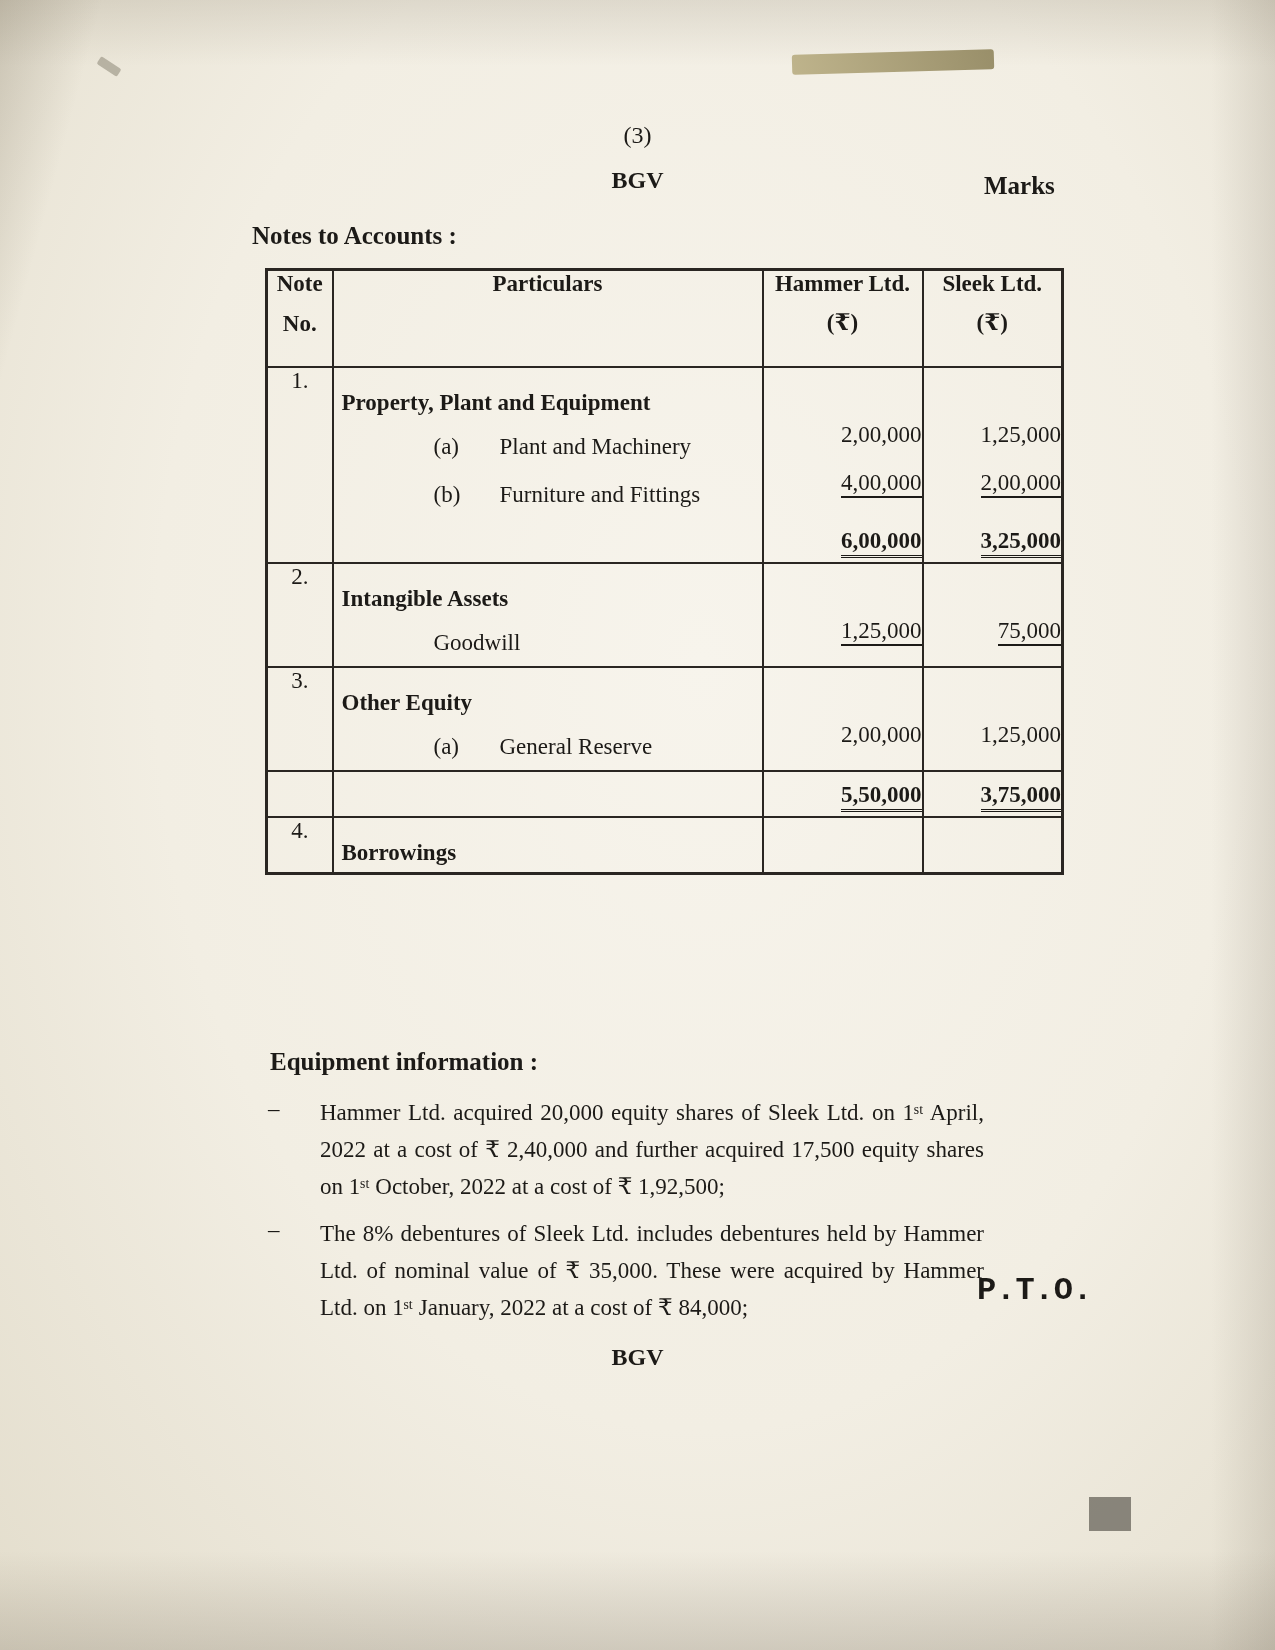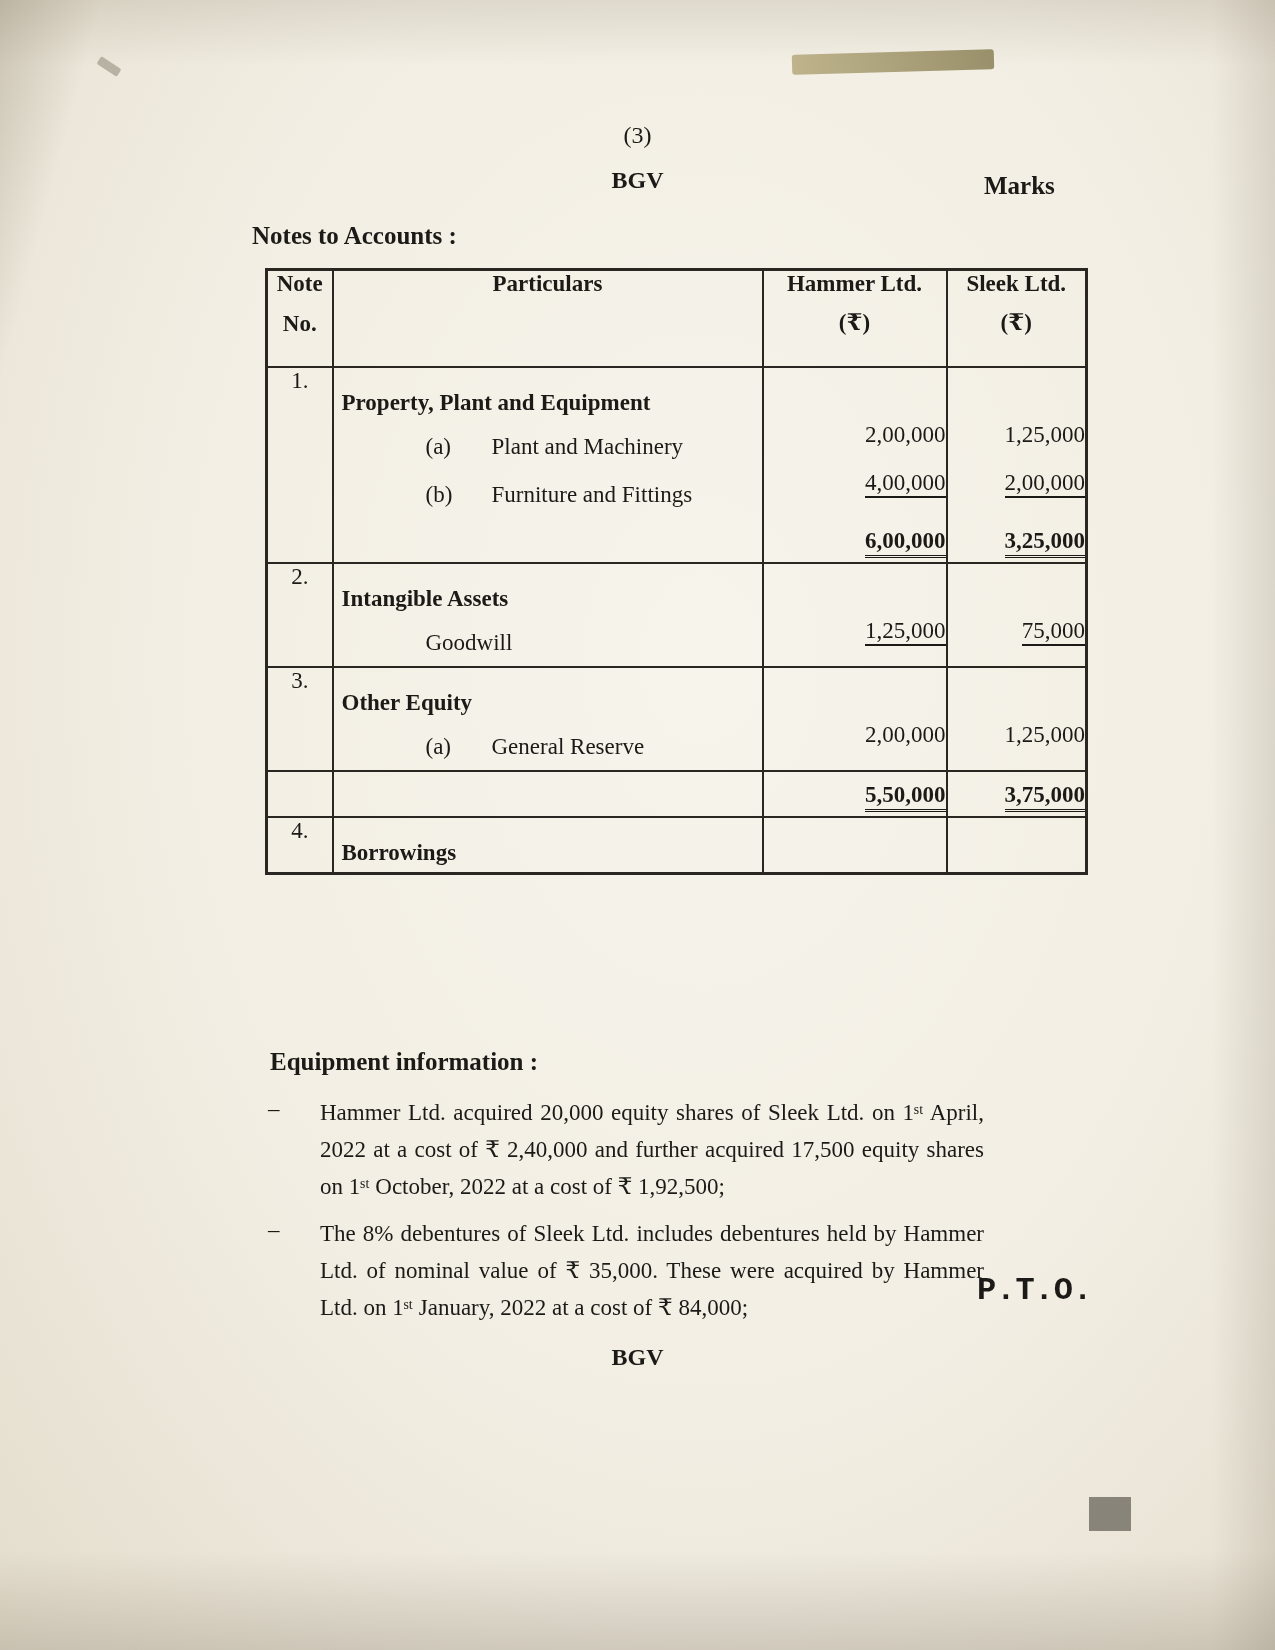--- a/index.html
+++ b/index.html
@@ -31,32 +31,32 @@
     text-align: center; font-size: 24px; font-weight: bold; }
   .marks { position: absolute; left: 984px; top: 172px; font-size: 25px; font-weight: bold; }
   .section-title { position: absolute; left: 252px; top: 222px; font-size: 25px; font-weight: bold; }
 
   
   .notes-table { position: absolute; left: 265px; top: 268px; width: 760px;
     border-collapse: collapse; font-size: 23px; border: 3px solid #2a2622; table-layout: fixed; }
   .notes-table th, .notes-table td { padding: 0; vertical-align: top; }
   .c-note { width: 66px; border-right: 2px solid #2a2622; text-align: center; }
   .c-part { width: 430px; border-right: 2px solid #2a2622; }
-  .c-h    { width: 184px; border-right: 2px solid #2a2622; }
+  .c-h    { width: 160px; border-right: 2px solid #2a2622; }
   .c-s    { width: 140px; }
   thead th { border-bottom: 2px solid #2a2622; font-weight: bold; text-align: center;
     height: 97px; padding-top: 13px; }
   .hdr-gap { margin-top: 14px; }
   .hdr-cur { margin-top: 11px; }
   tr.sec-start td { border-top: 2px solid #2a2622; }
   tr.rule-above td { border-top: 2px solid #2a2622; }
 
   .note-cell { padding-top: 10px; }
   .sec-title { font-weight: bold; padding: 22px 0 6px 8px; }
-  .line { padding: 12px 0 10px 92px; }
+  .line { padding: 12px 0 10px 92px; margin-left: 8px; }
   .prefix { display: inline-block; width: 66px; }
   .amt { text-align: right; padding: 12px 16px 10px 0; }
   .amt.tight { padding-top: 10px; padding-bottom: 8px; }
   .u { border-bottom: 2px solid #1c1a17; padding-bottom: 1px; }
   .total { font-weight: bold; border-bottom: 3px double #1c1a17; padding-bottom: 2px; }
 
   
   .additional { position: absolute; left: 268px; top: 1048px; width: 716px; }
   .add-title { font-size: 25px; font-weight: bold; margin-bottom: 18px; padding-left: 2px; }
   .add-item { display: flex; margin-bottom: 10px; }

